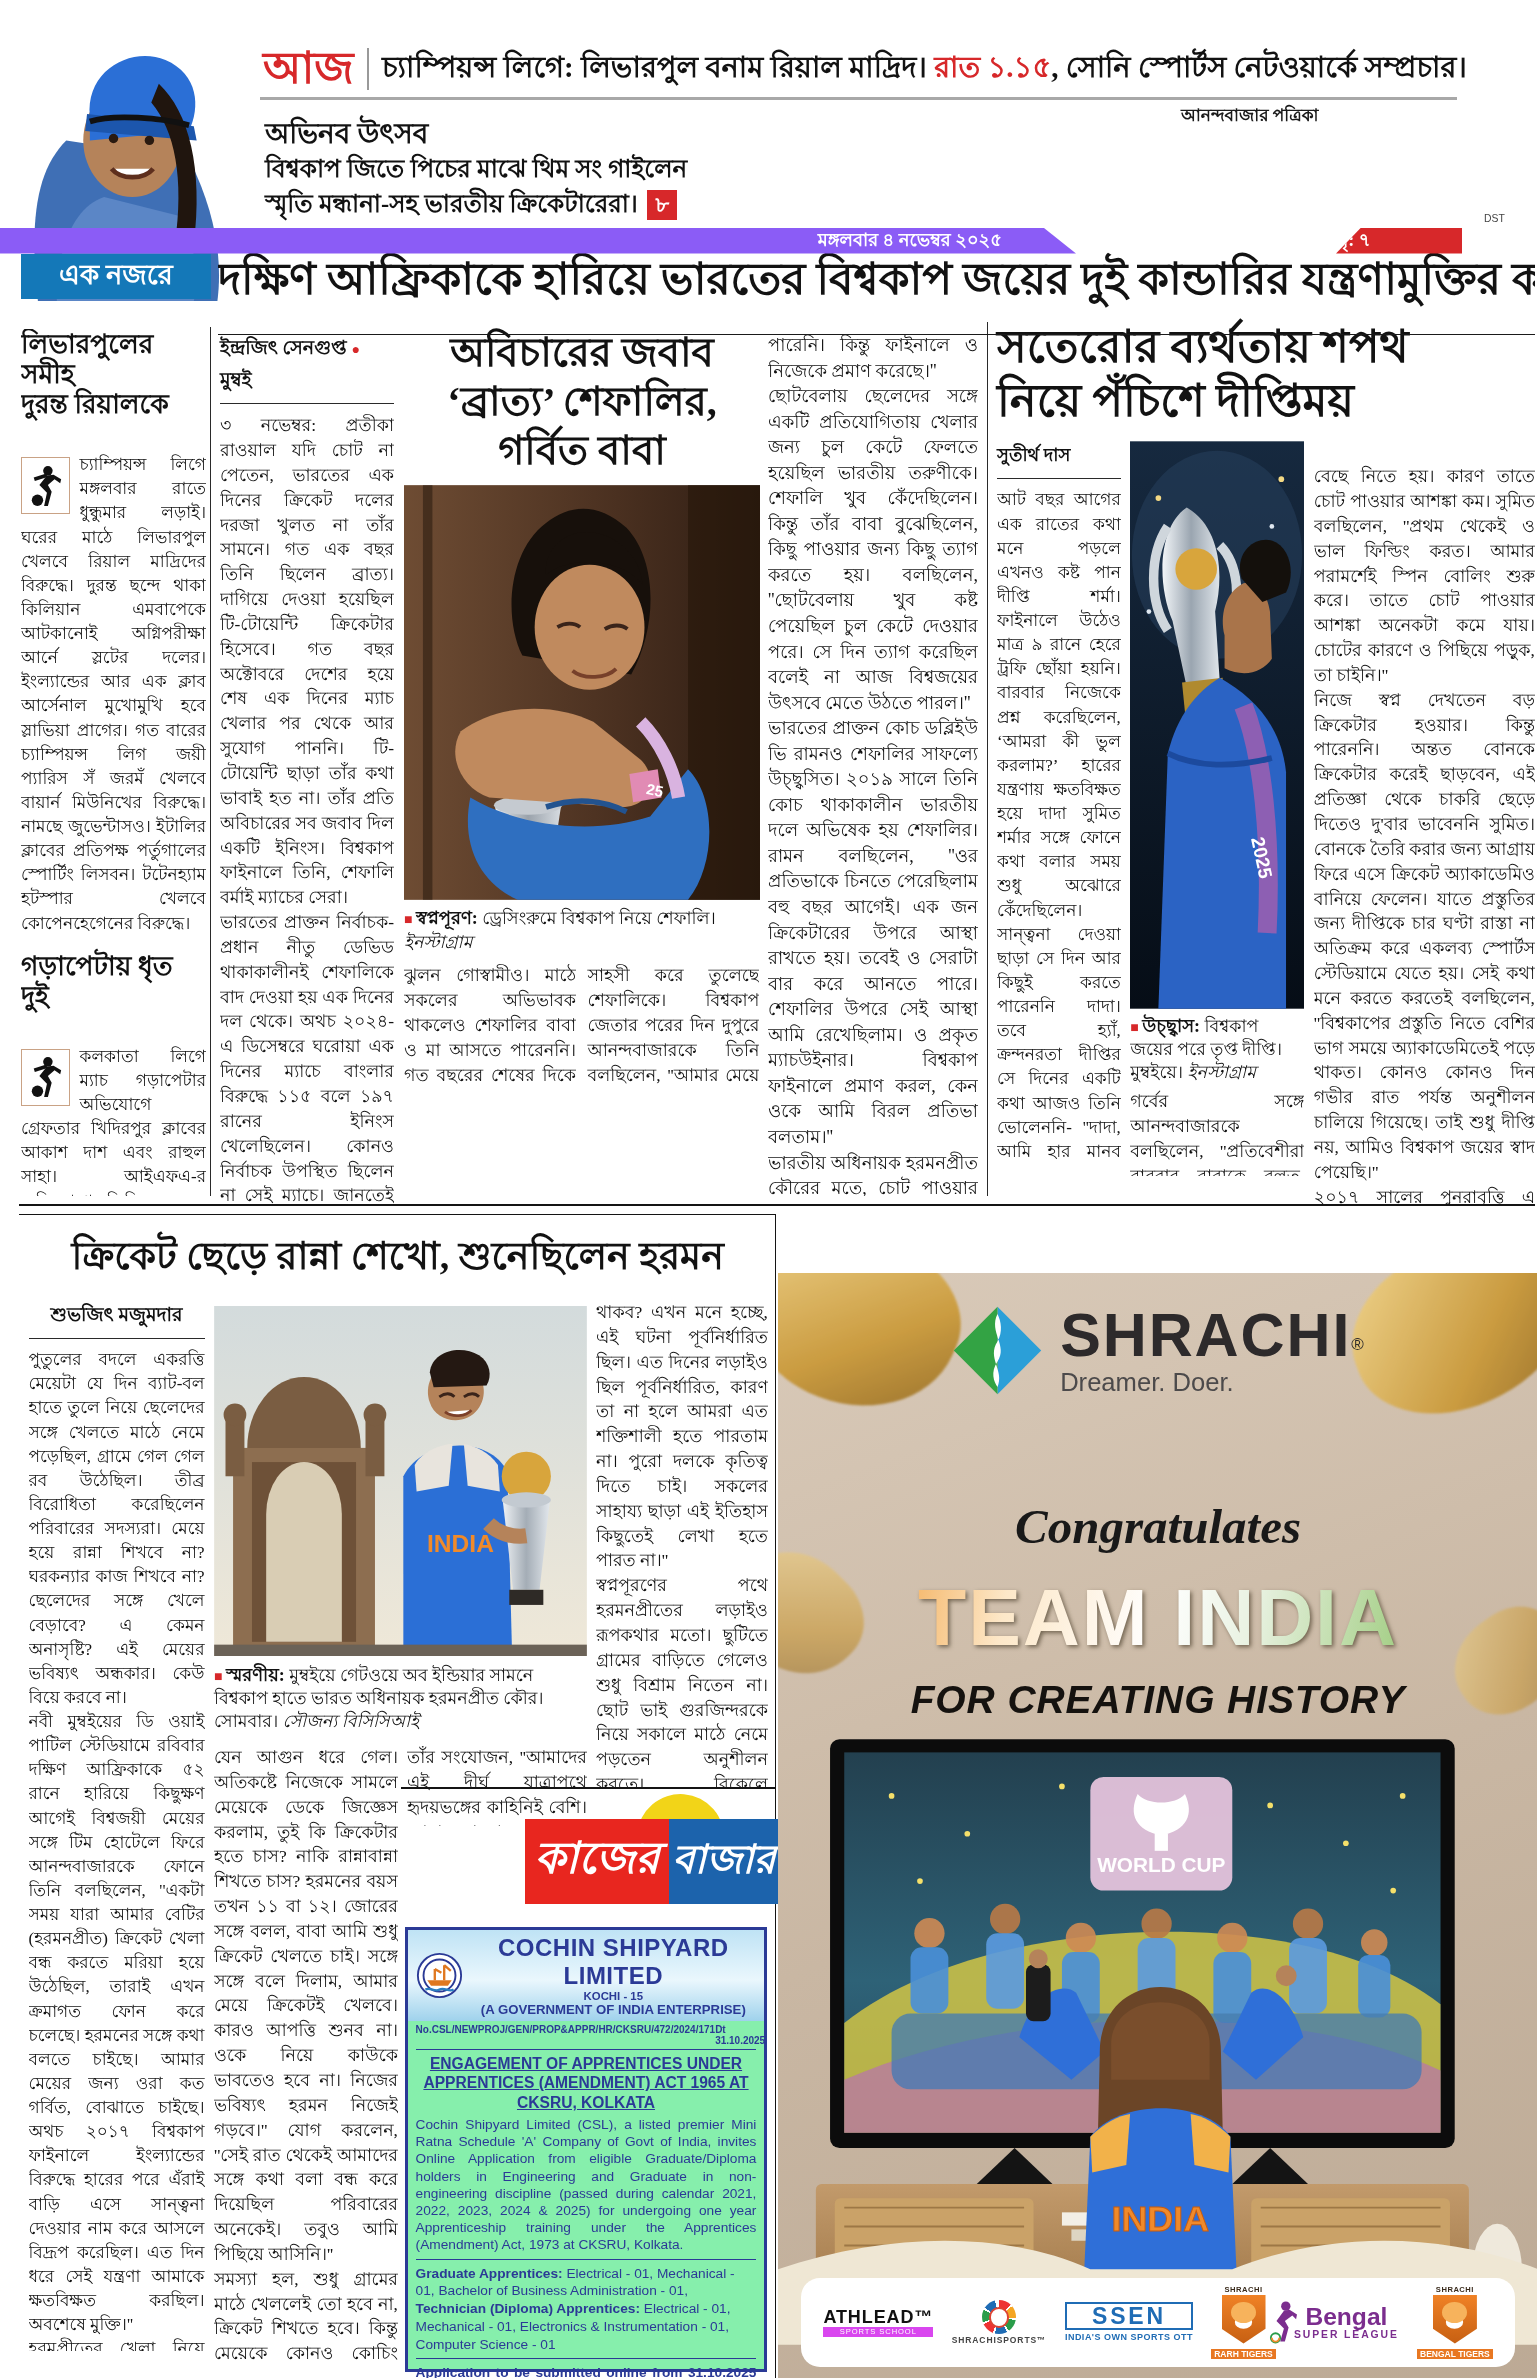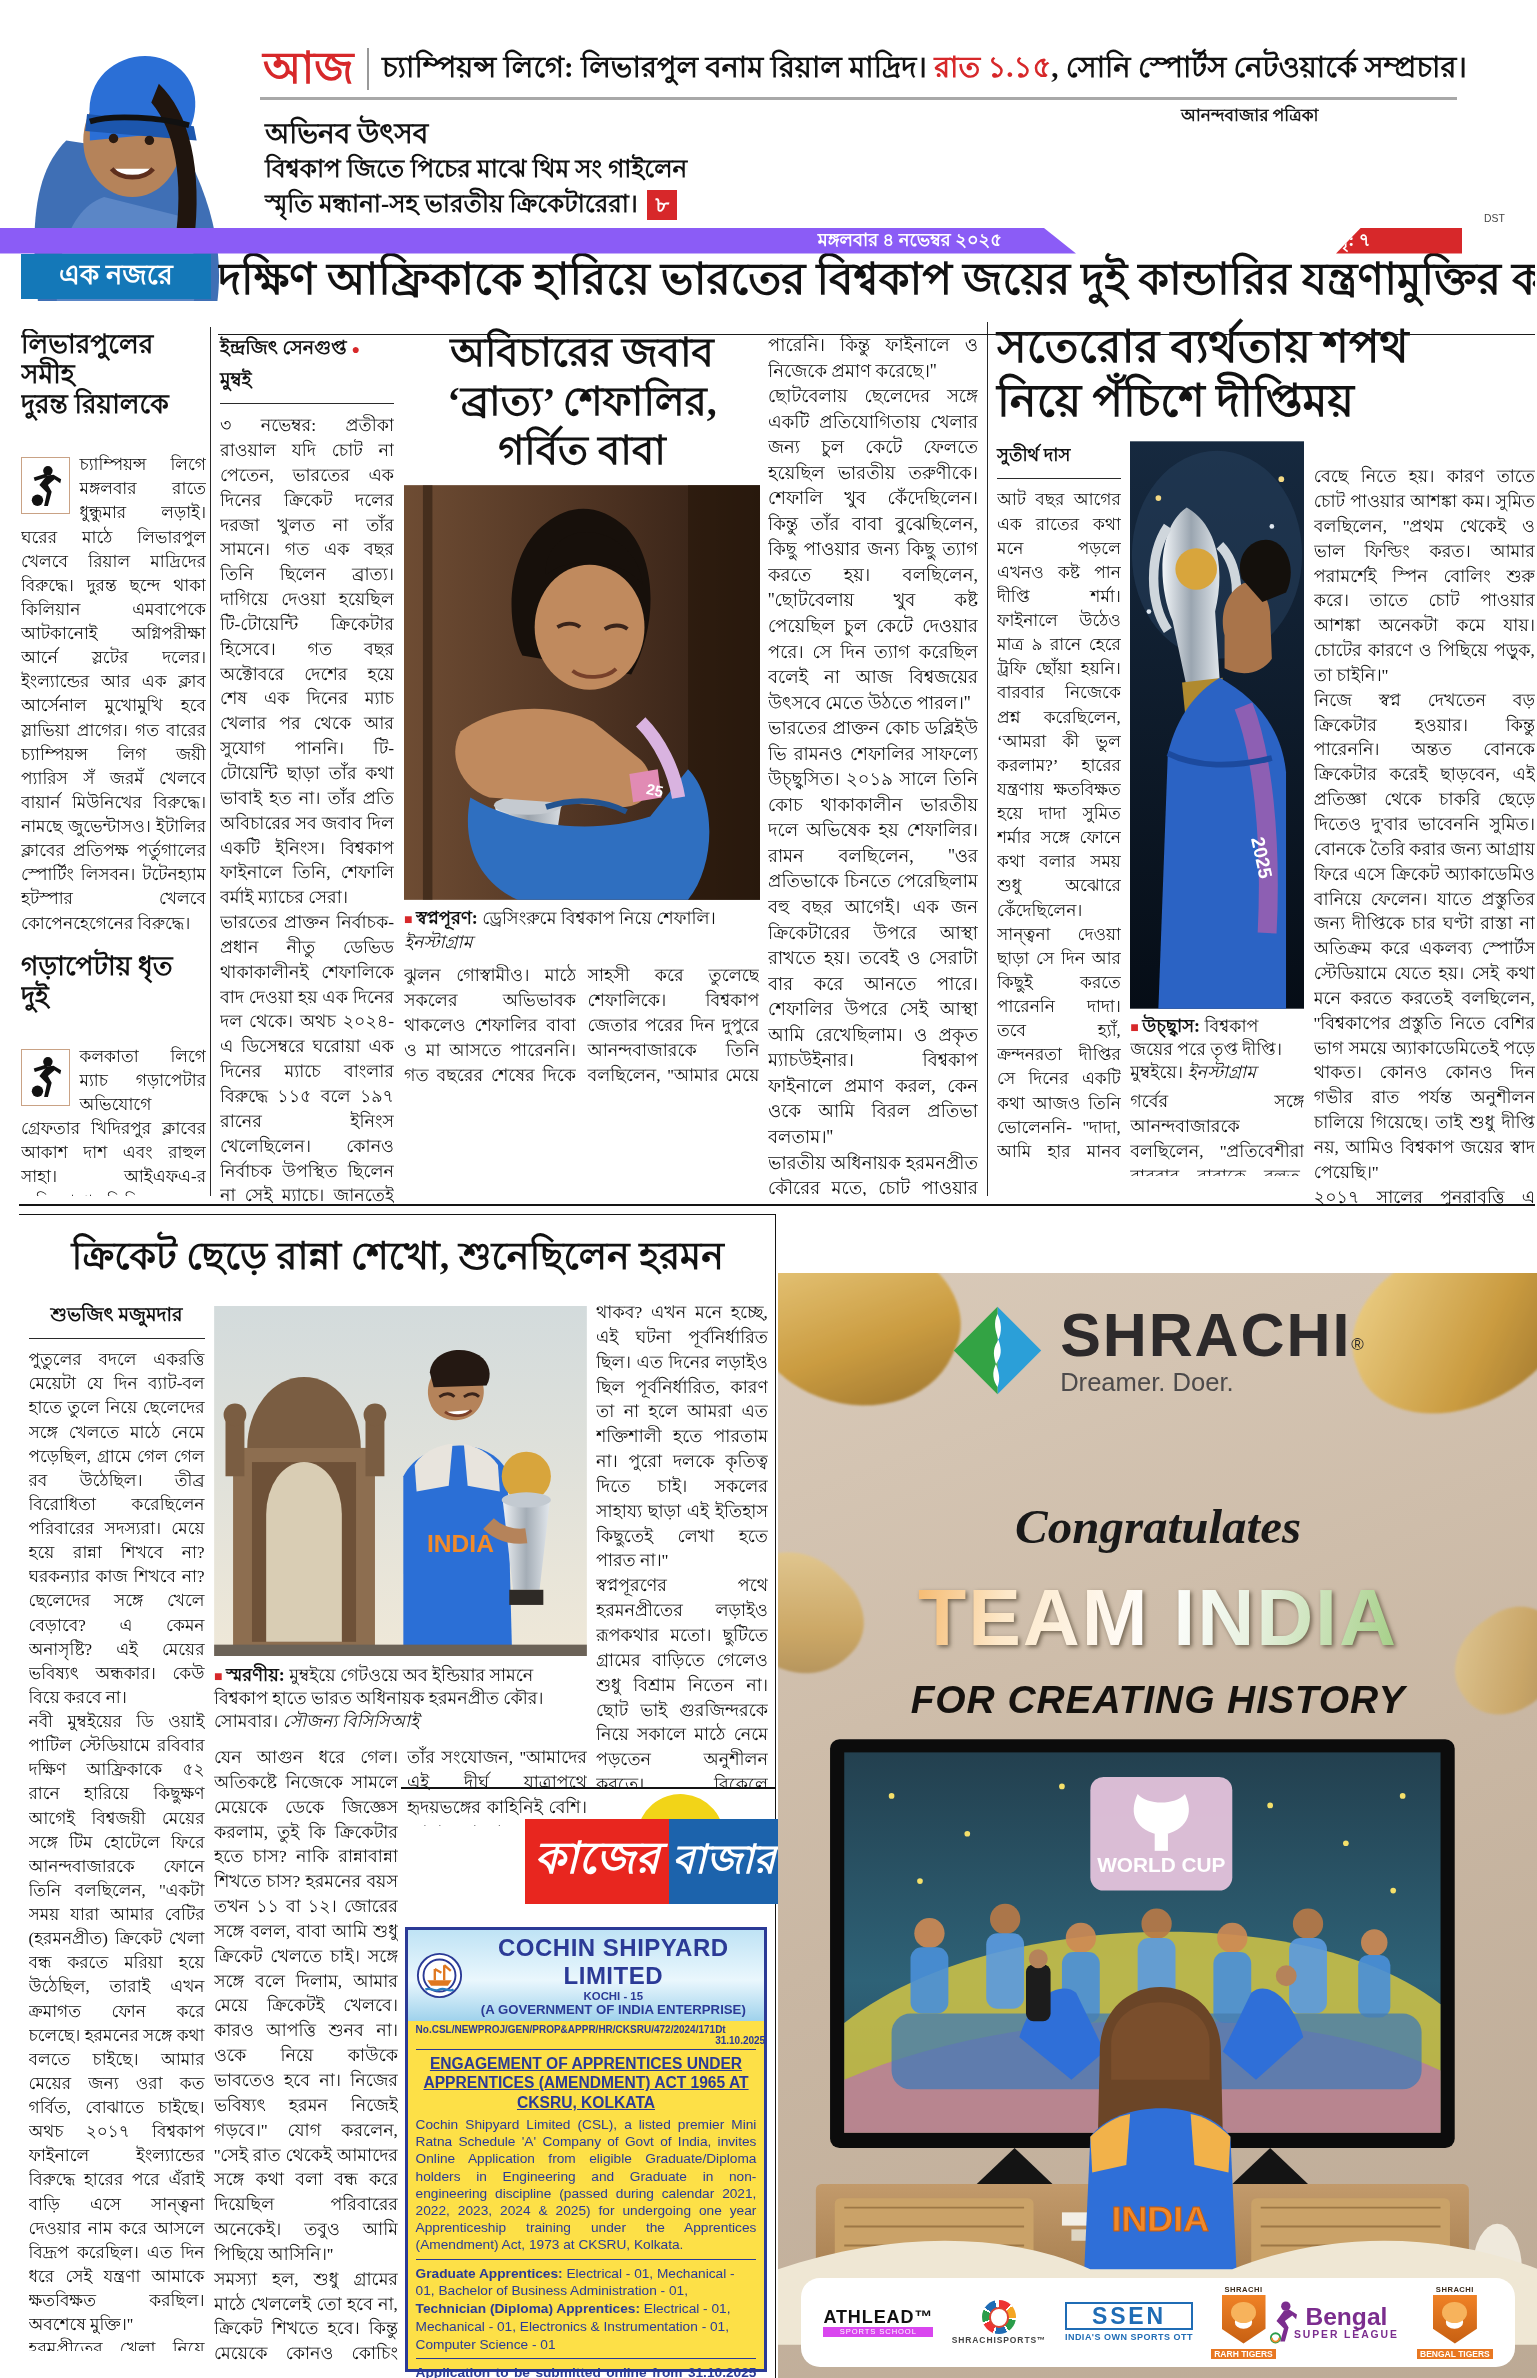--- a/index.html
+++ b/index.html
@@ -79,21 +79,21 @@
   .hm-c4 { position:absolute; left:577px; top:85px; width:172px; height:488px; }
   .hm-line { position:absolute; left:382px; top:572px; width:375px; height:1.9px; background:#141414; }
 
   
   .kb { position:absolute; left:506px; top:579px; width:254px; height:112px; }
   .kb .sun { position:absolute; left:112px; top:0; width:87px; height:87px; border-radius:50%; background:#f2d418; display:flex; align-items:center; justify-content:center; transform:rotate(-18deg); font-size:12.3px; font-weight:bold; text-align:center; line-height:1.1;}
   .kb .w1 { position:absolute; left:0; top:24.6px; width:144px; height:85px; background:#e8261f; color:#fff; font-size:44px; font-weight:bold; display:flex; align-items:center; justify-content:center; font-style:italic;}
   .kb .w2 { position:absolute; left:144px; top:24.6px; width:110px; height:85px; background:#1c63ac; color:#fff; font-size:40px; font-weight:bold; display:flex; align-items:center; justify-content:center; font-style:italic;}
 
   
-  .cs { position:absolute; left:386px; top:712px; width:362px; height:445px; border:3.8px solid #2b3a96; color:#2b3a96; font-family:"Liberation Sans","DejaVu Sans",sans-serif; background:#fde047; padding:3.8px 7.6px; }
+  .cs { position:absolute; left:386px; top:712px; width:362px; height:445px; border:3.8px solid #2b3a96; color:#2b3a96; font-family:"Liberation Sans","DejaVu Sans",sans-serif; background:#86efac; padding:3.8px 7.6px; }
   .cs-band { display:flex; align-items:center; gap:7.6px; background:linear-gradient(180deg,#bfe3f5,#eaf7fd 55%,#9fd2ec); margin:-3.8px -7.6px 1.9px; padding:3.8px 7.6px;}
   .cs-band .txt { flex:1; text-align:center; }
   .cs-t1 { font-size:24px; font-weight:bold; letter-spacing:0.5px;}
   .cs-t2 { font-size:11.4px; font-weight:bold; }
   .cs-t3 { font-size:13.2px; font-weight:bold; }
   .cs-ref { font-size:10px; font-weight:bold; display:flex; justify-content:space-between; border-bottom:0.9px solid #2b3a96; padding:1.9px 0 2.8px;}
   .cs-h { font-size:15.6px; font-weight:bold; text-align:center; text-decoration:underline; line-height:1.25; margin:3.8px 0; }
   .cs-p { font-size:13.7px; text-align:justify; line-height:1.25; border-bottom:1.9px solid #2b3a96; padding-bottom:5.7px;}
   .cs-v { font-size:13.7px; line-height:1.3; border-bottom:1.9px solid #2b3a96; padding:4.7px 0;}
   .cs-a { font-size:13.7px; font-weight:bold; text-decoration:underline; text-align:justify; line-height:1.3; padding-top:4.7px;}

